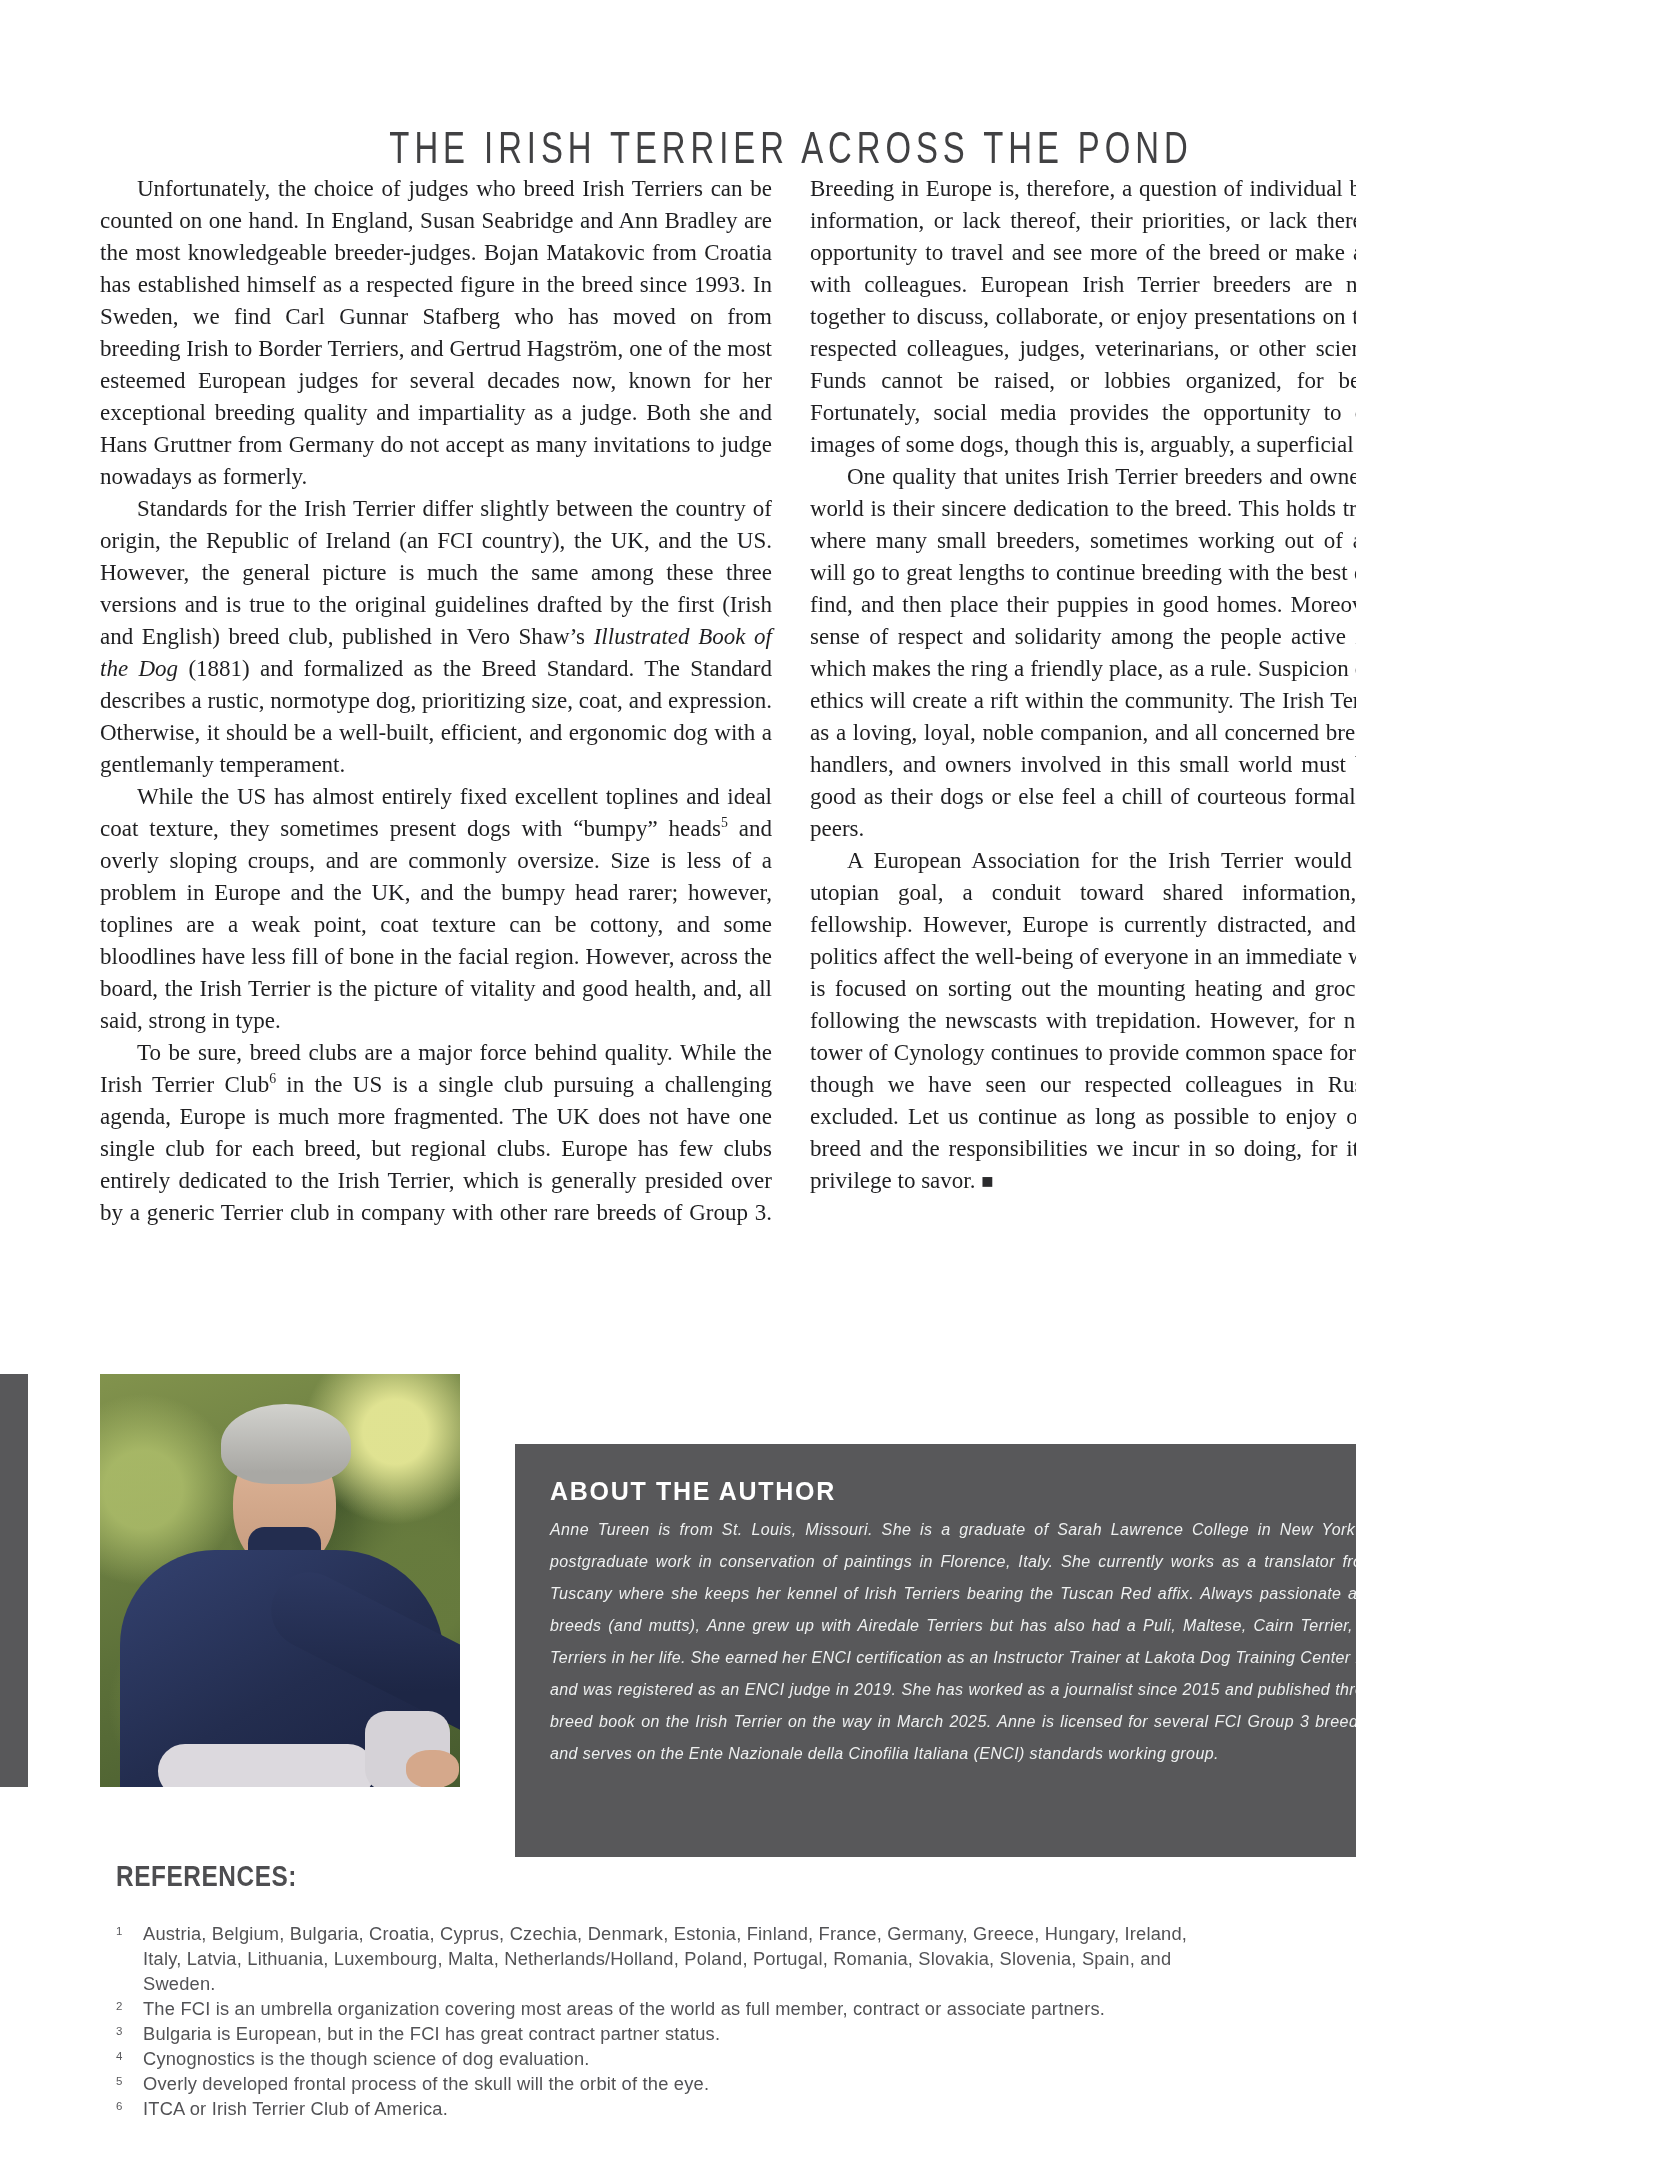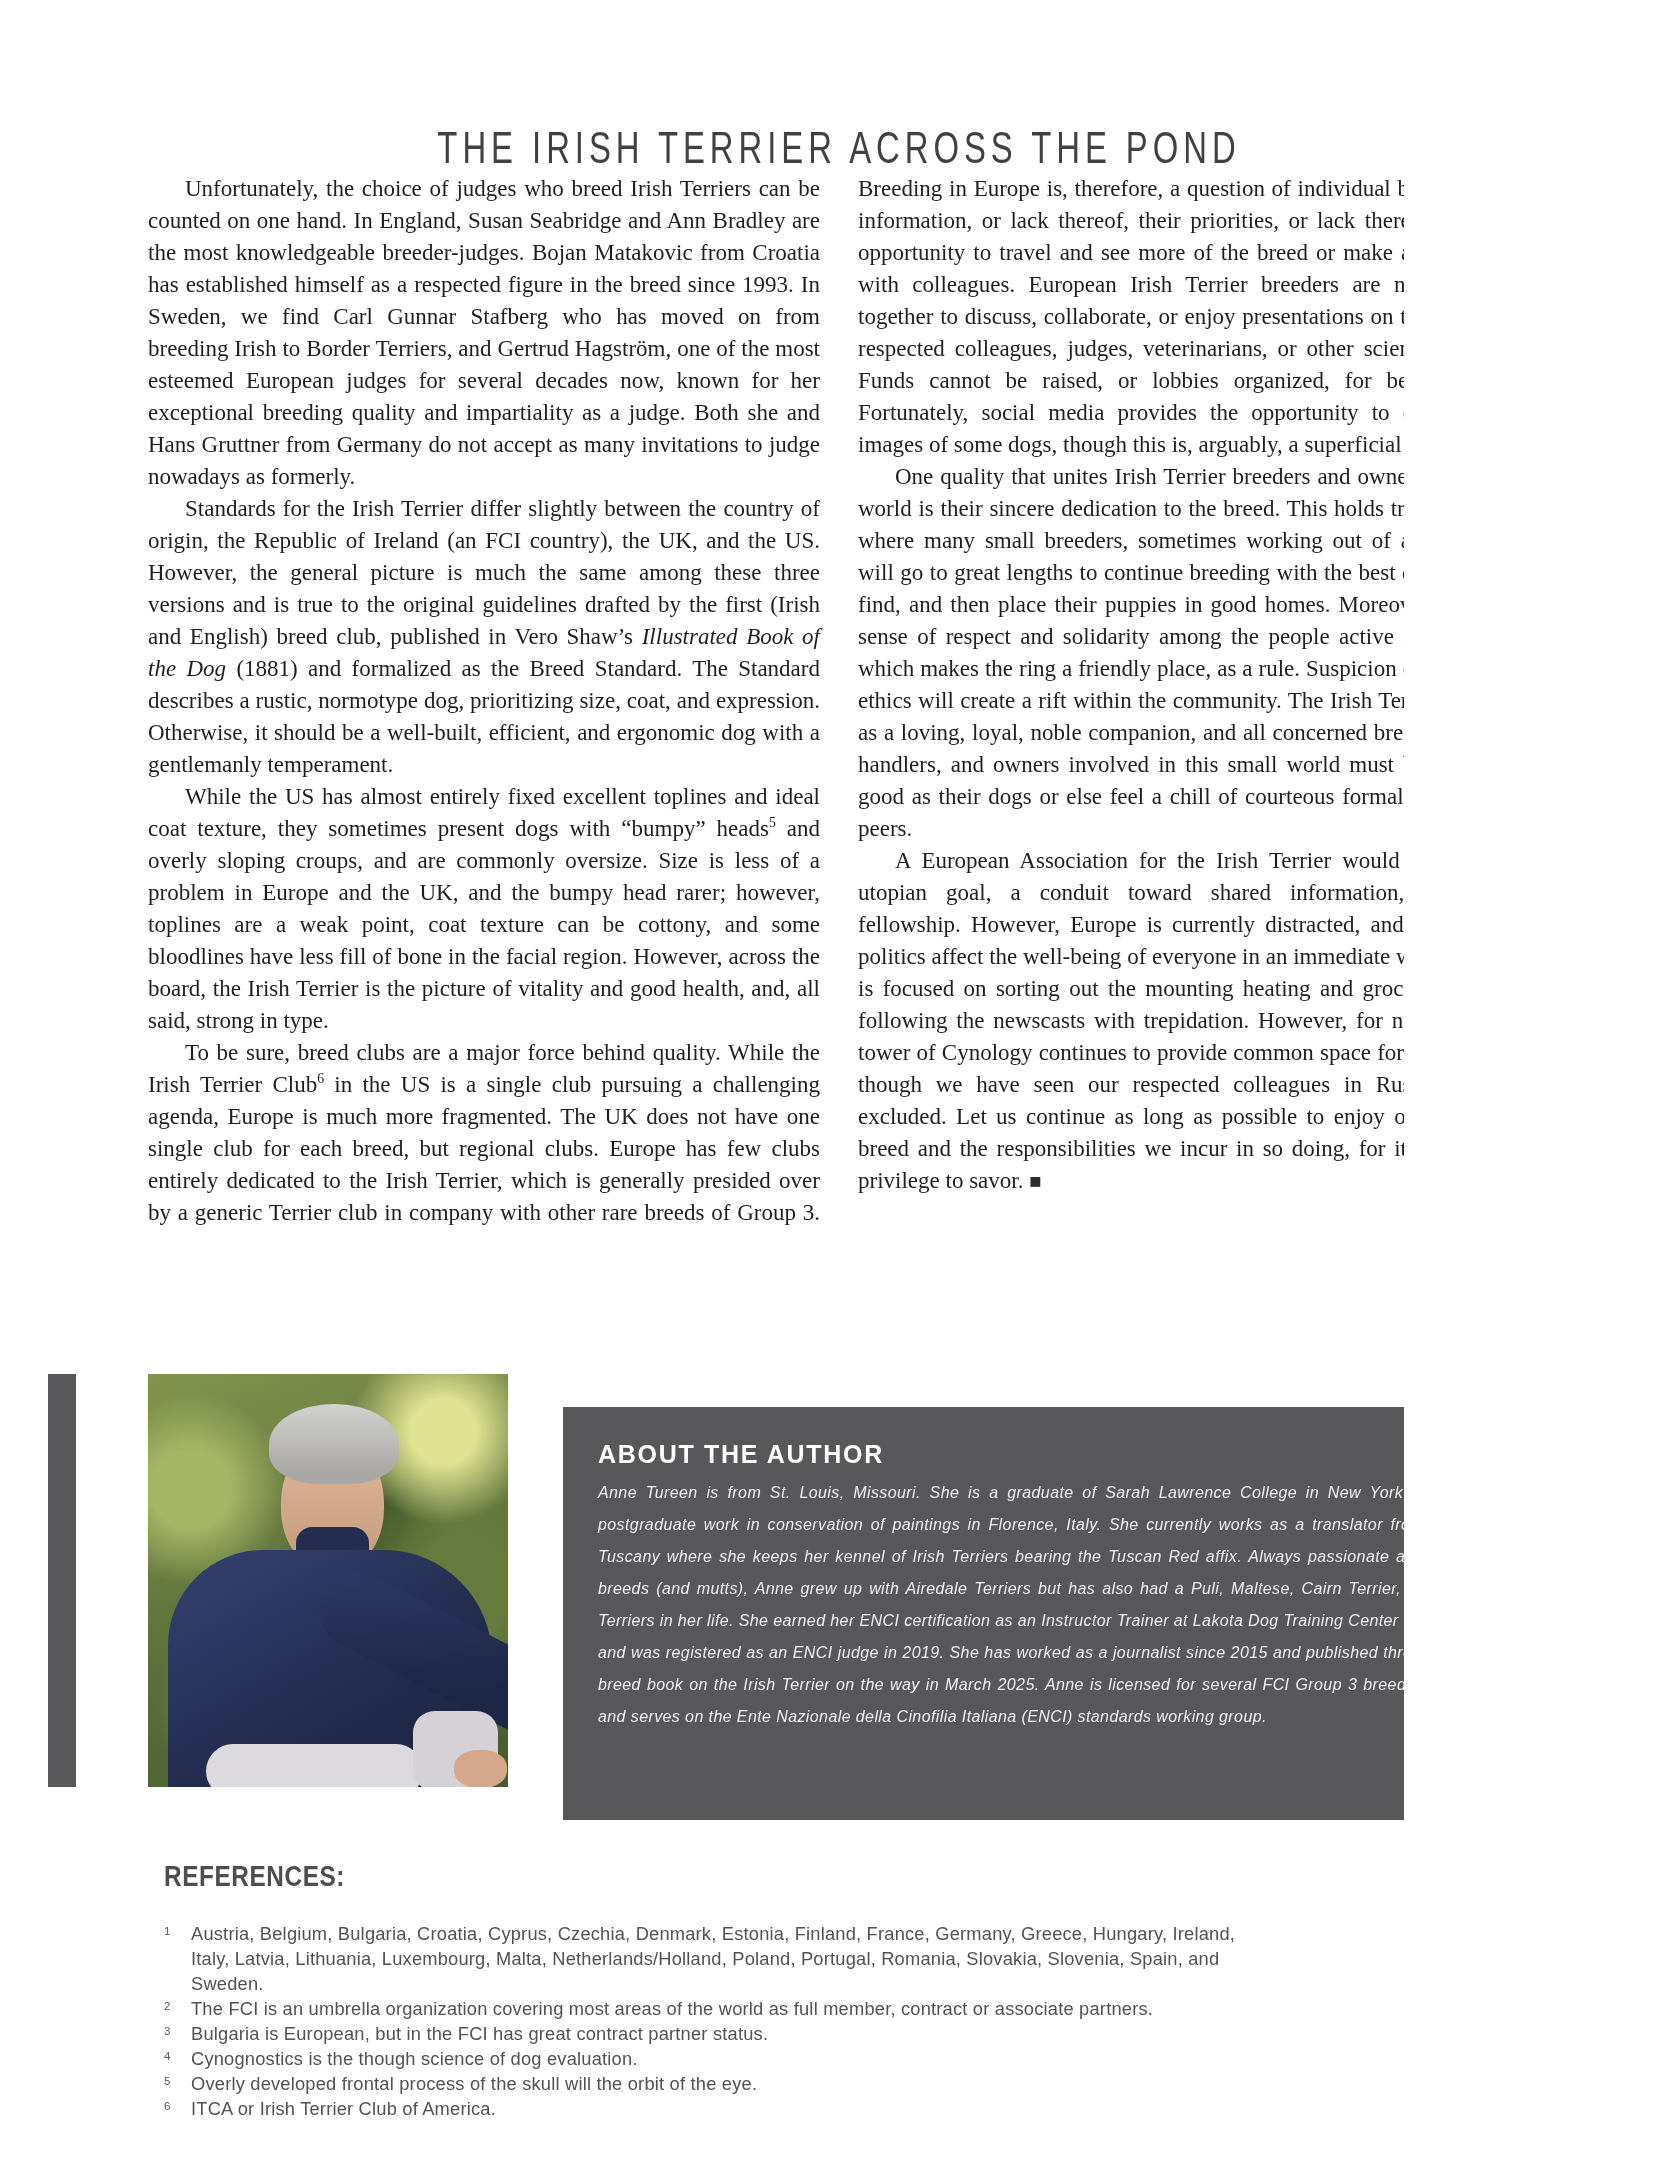--- a/index.html
+++ b/index.html
@@ -2,21 +2,20 @@
 <html lang="en" style="font-size:10.8px"><head>
 <meta charset="utf-8">
 <style>
   html,body{margin:0;padding:0;background:#ffffff;}
   .page{
     position:relative;
     width:1356px;height:2183px;
     background:#ffffff;
     overflow:hidden;
     font-family:"Liberation Serif", serif;
-    margin-left:48px;
   }
   
   .page-title{
     position:absolute;left:100px;top:93px;width:1382px;
     text-align:center;
     font-family:"Liberation Sans", sans-serif;
     font-weight:400;
     font-size:45px;line-height:49px;
     letter-spacing:6.8px;
     color:#414143;
@@ -57,21 +56,21 @@
   }
   .photo .face{position:absolute;left:133px;top:62px;width:103px;height:135px;border-radius:50% 50% 46% 46%;background:linear-gradient(180deg,#e2b79a 0%,#caa083 80%);}
   .photo .hair{position:absolute;left:121px;top:30px;width:130px;height:80px;border-radius:55% 55% 42% 42%;background:linear-gradient(180deg,#d2d2ce 0%,#a9a8a4 85%);}
   .photo .collar{position:absolute;left:148px;top:153px;width:73px;height:53px;border-radius:16.2px;background:#232d4f;}
   .photo .sweater{position:absolute;left:20.3px;top:176px;width:324px;height:244px;border-radius:95px 108px 0 0;background:linear-gradient(150deg,#344270 0%,#232d4f 55%,#1a2240 100%);}
   .photo .arm{position:absolute;left:161px;top:241px;width:264px;height:76px;border-radius:41px;transform:rotate(27deg);background:linear-gradient(150deg,#2e3a63 0%,#1d2645 70%);}
   .photo .pants{position:absolute;left:58px;top:370px;width:217px;height:54px;border-radius:28.4px;background:#dcd9de;}
   .photo .pants2{position:absolute;left:265px;top:337px;width:85px;height:80px;border-radius:21.7px;background:#d5d2d7;}
   .photo .hand{position:absolute;left:306px;top:376px;width:53px;height:38px;border-radius:45%;background:#d5a88b;}
   .about-box{
-    position:absolute;left:515px;top:1407px;width:1161px;height:413px;
+    position:absolute;left:515px;top:1444px;width:1161px;height:413px;
     background:#58585a;
     box-sizing:border-box;
     padding:31px 198px 0 35px;
     overflow:hidden;
   }
   .about-heading{
     font-family:"Liberation Sans", sans-serif;
     font-weight:700;
     font-size:25px;line-height:32.5px;
     letter-spacing:1.7px;

